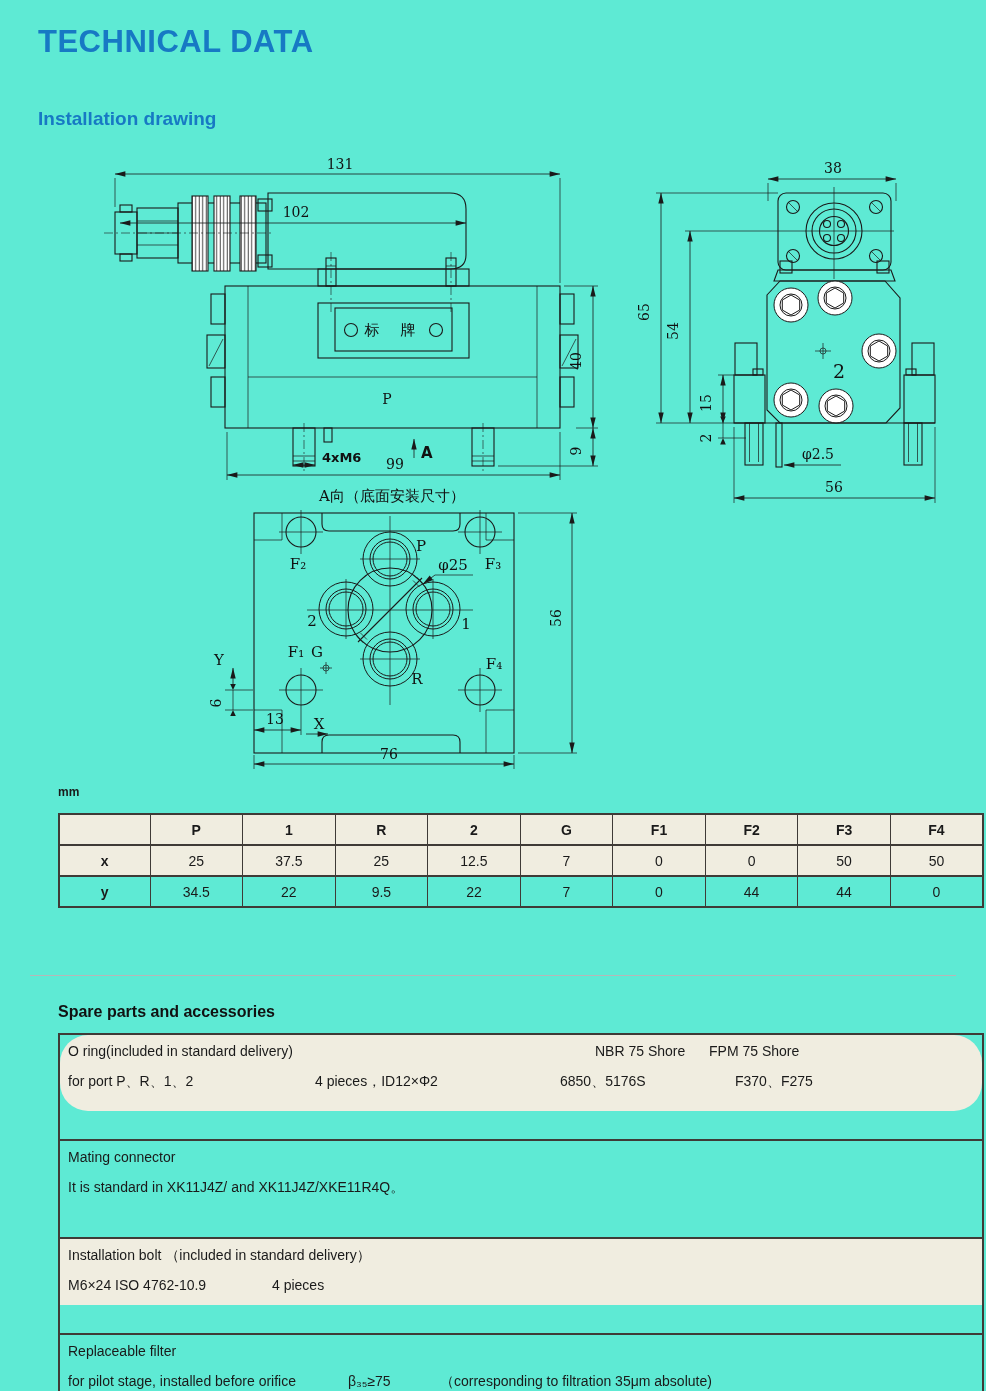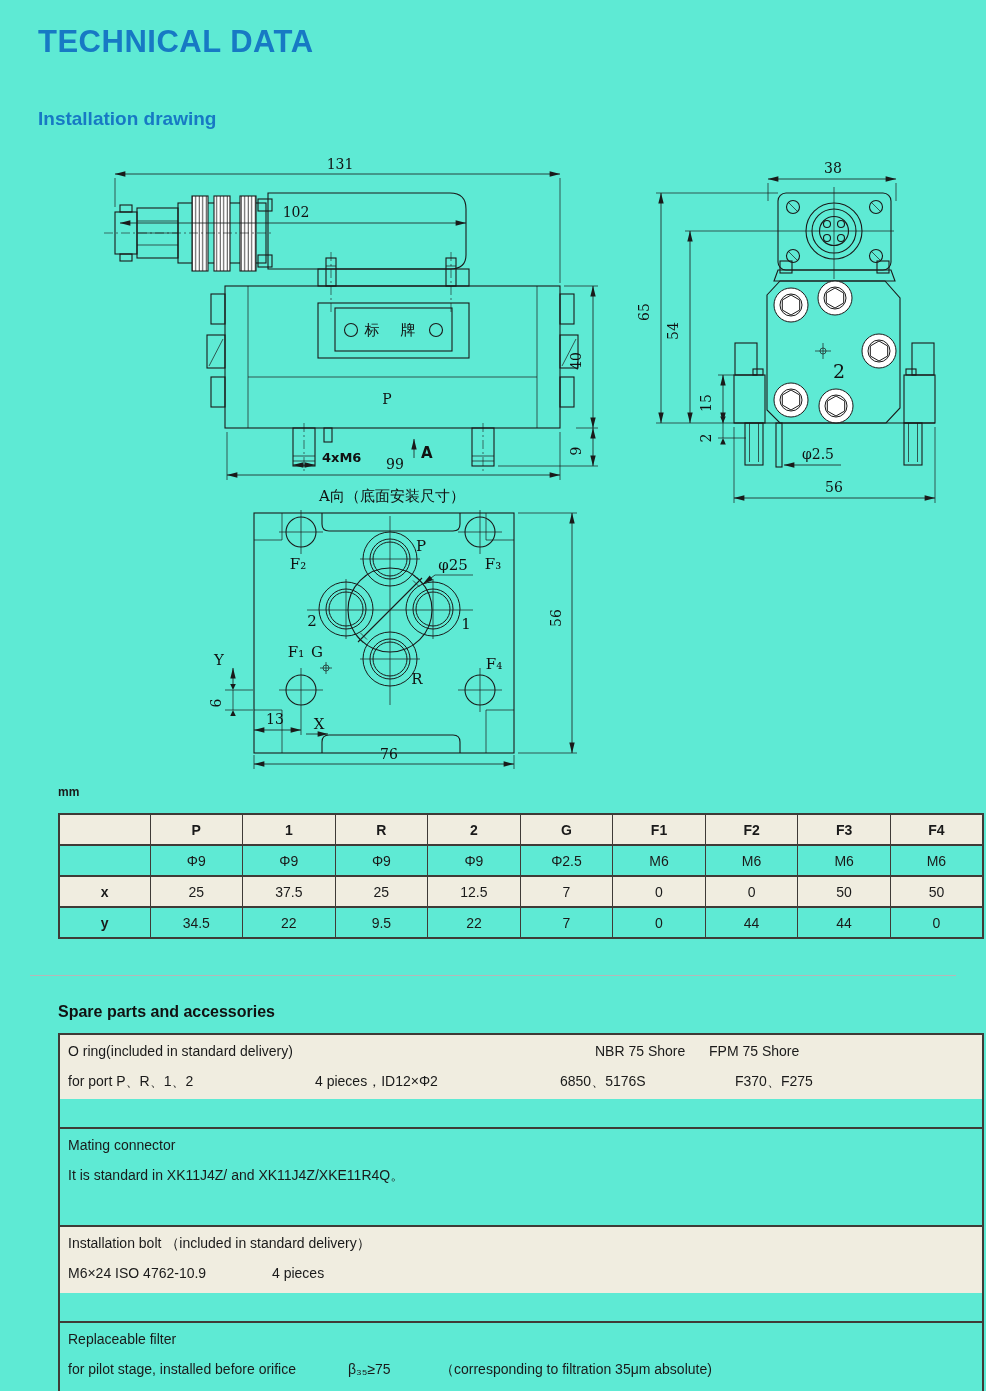--- a/index.html
+++ b/index.html
@@ -34,21 +34,21 @@
   table.dims tr.shade td,table.dims tr.shade th{background:#f0ede0;}
   table.dims th.rl{font-weight:bold;}
   .divider{position:absolute;left:30px;top:975px;width:926px;height:1px;background:#b7b7b7;}
   .sp-heading{position:absolute;left:58px;top:1003px;font-size:16px;font-weight:bold;color:#111;}
   .sp-table{position:absolute;left:58px;top:1033px;width:922px;border:2px solid #3f3b37;}
   .sp-row{position:relative;}
   .sp-row.shade{background:#f0ede0;}
   .sp-row + .sp-row{border-top:2px solid #3f3b37;margin-top:28px;}
   .sp-row .ln{position:absolute;left:0;right:0;height:22px;font-size:14px;}
   .sp-row .ln span{position:absolute;white-space:nowrap;}
-  .r1{height:64px;} .r2{height:68px;} .r3{height:66px;padding-left:28px;} .r4{height:70px;}
+  .r1{height:76px;border-radius:28px;} .r2{height:68px;} .r3{height:66px;padding-left:28px;} .r4{height:70px;}
   .ln.l1{top:8px;} .ln.l2{top:38px;}
 </style>
 </head>
 <body>
 
 <div class="page">
 
   <h1 class="title">TECHNICAL DATA</h1>
   <h2 class="subtitle">Installation drawing</h2>
 
@@ -359,32 +359,20 @@
       <th></th>
       <th>P</th>
       <th>1</th>
       <th>R</th>
       <th>2</th>
       <th>G</th>
       <th>F1</th>
       <th>F2</th>
       <th>F3</th>
       <th>F4</th>
-    </tr>
-    <tr>
-      <th class="rl"></th>
-      <td>Φ9</td>
-      <td>Φ9</td>
-      <td>Φ9</td>
-      <td>Φ9</td>
-      <td>Φ2.5</td>
-      <td>M6</td>
-      <td>M6</td>
-      <td>M6</td>
-      <td>M6</td>
     </tr>
     <tr class="shade">
       <th class="rl">x</th>
       <td>25</td>
       <td>37.5</td>
       <td>25</td>
       <td>12.5</td>
       <td>7</td>
       <td>0</td>
       <td>0</td>

